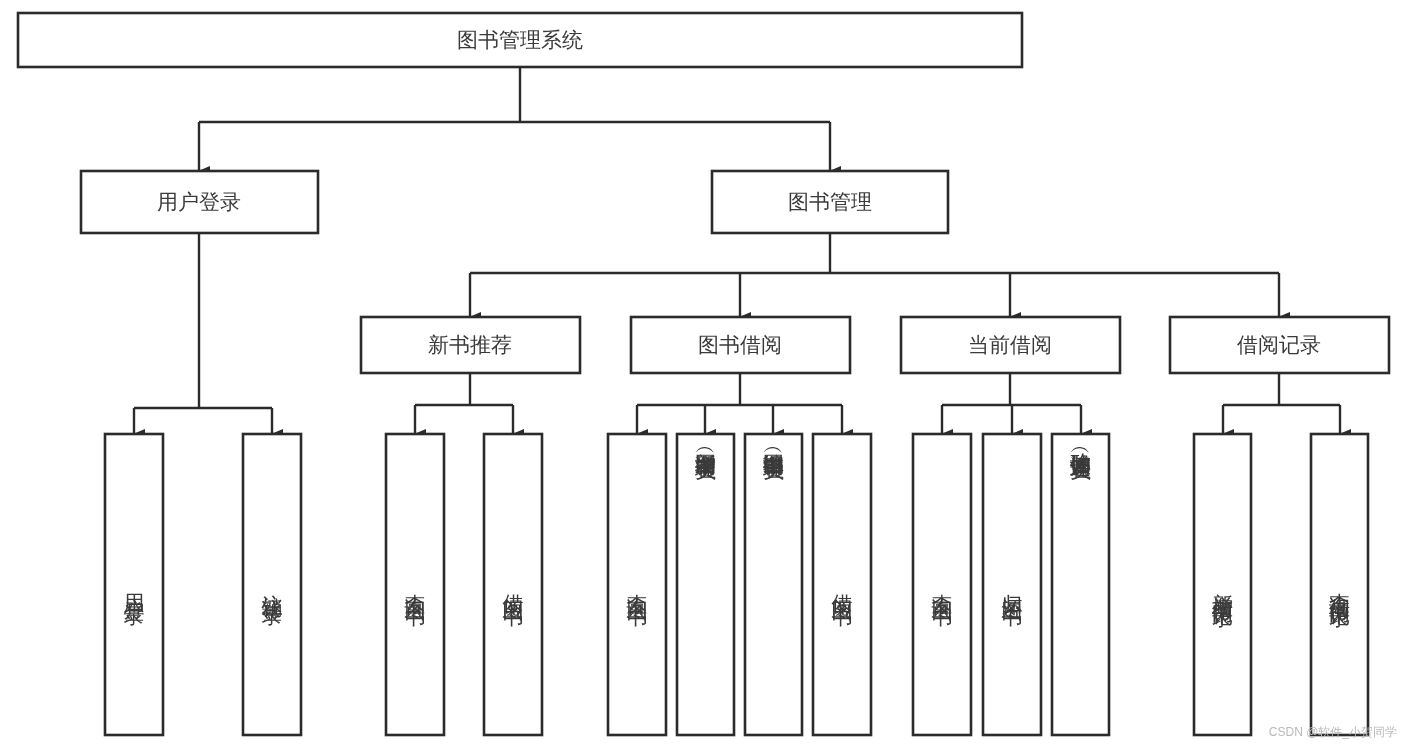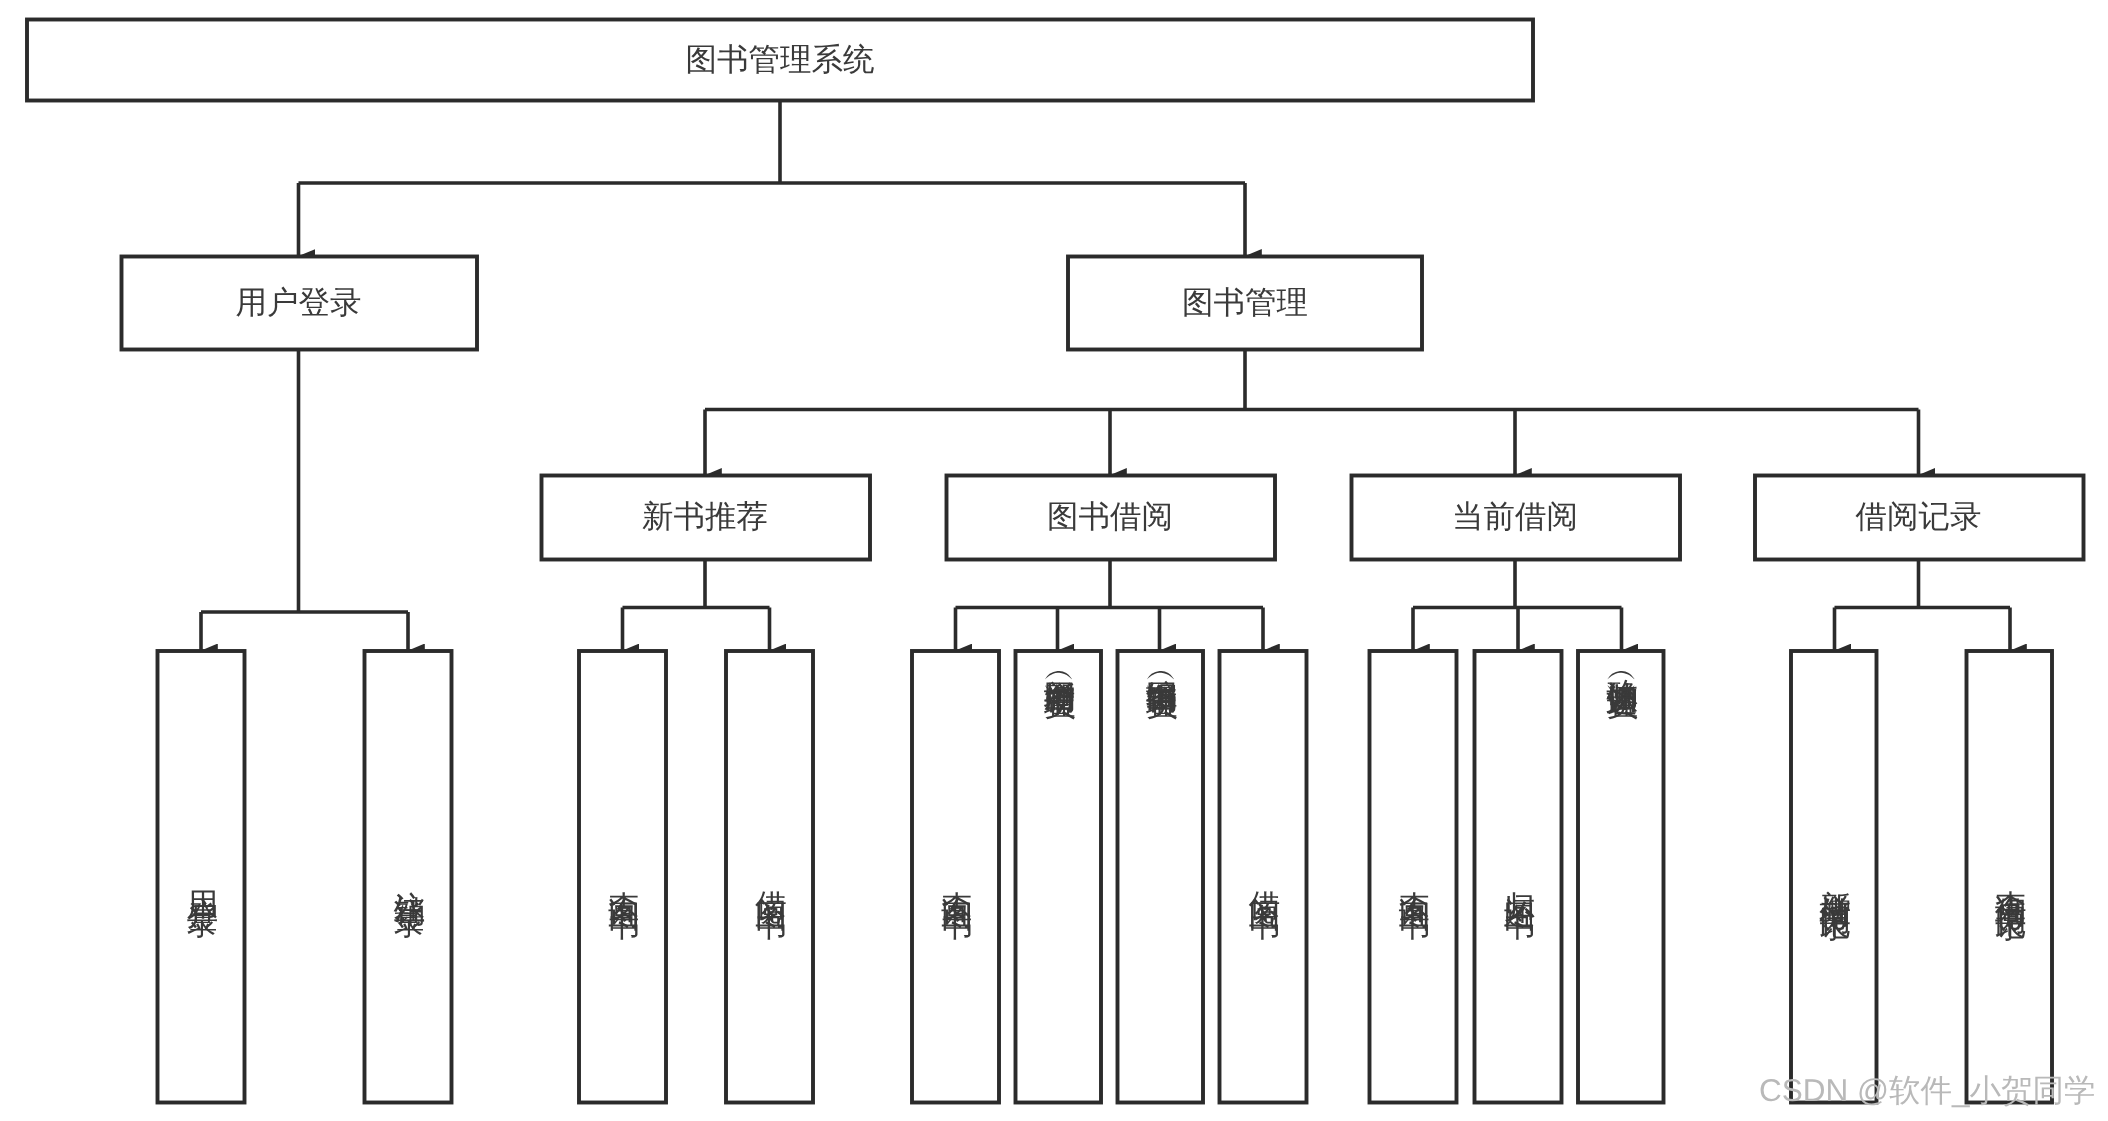--- a/index.html
+++ b/index.html
@@ -51,21 +51,21 @@
     fill: #3a3a3a;
     writing-mode: vertical-rl;
     text-orientation: upright;
     letter-spacing: 4px;
   }
   .watermark {
     position: absolute;
     right: 8px;
     bottom: 6px;
     font-family: "Liberation Sans", "DejaVu Sans", sans-serif;
-    font-size: 21px;
+    font-size: 12px;
     color: #b9b9b9;
     white-space: nowrap;
     user-select: none;
   }
 </style>
 </head>
 <body>
 
 <div id="diagram-root">
 

